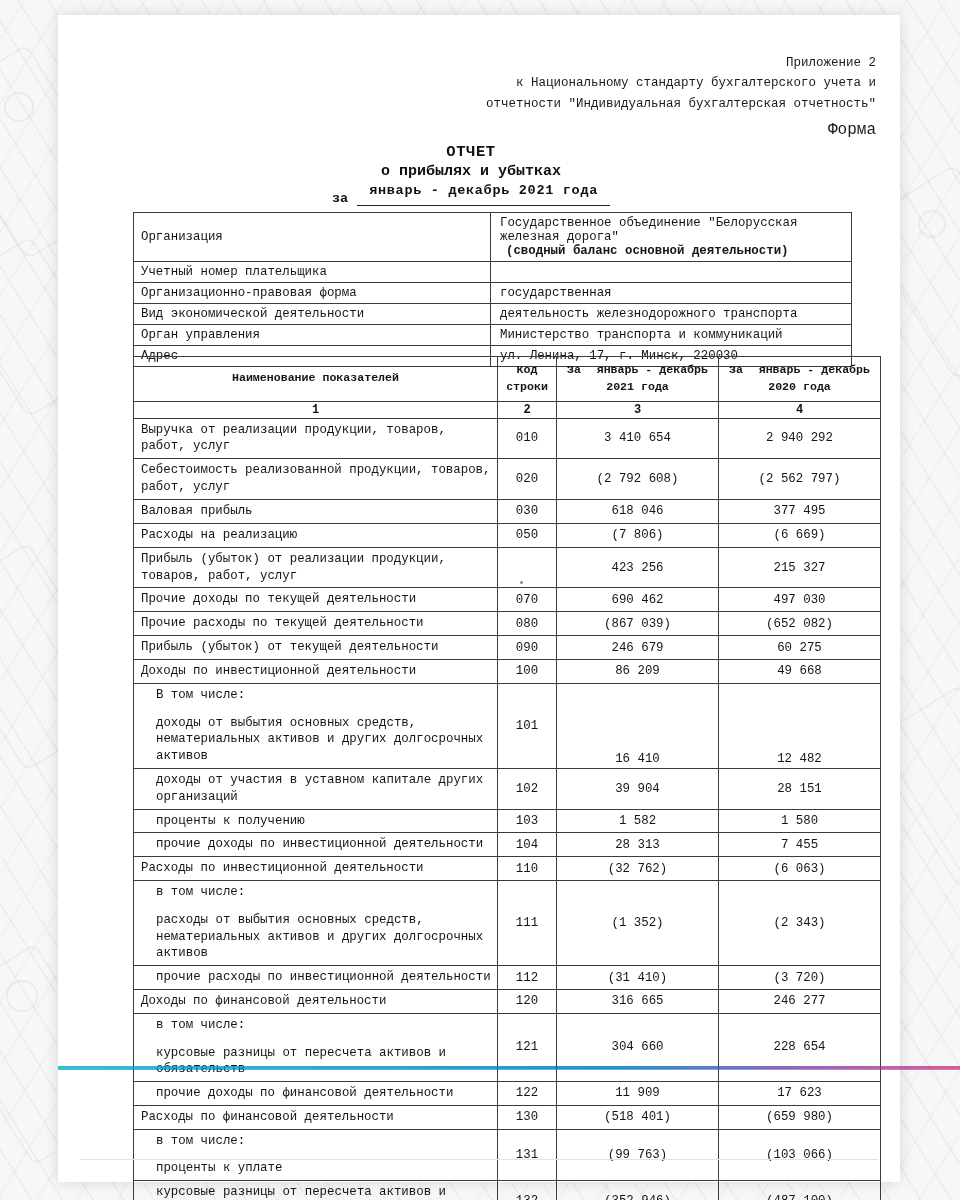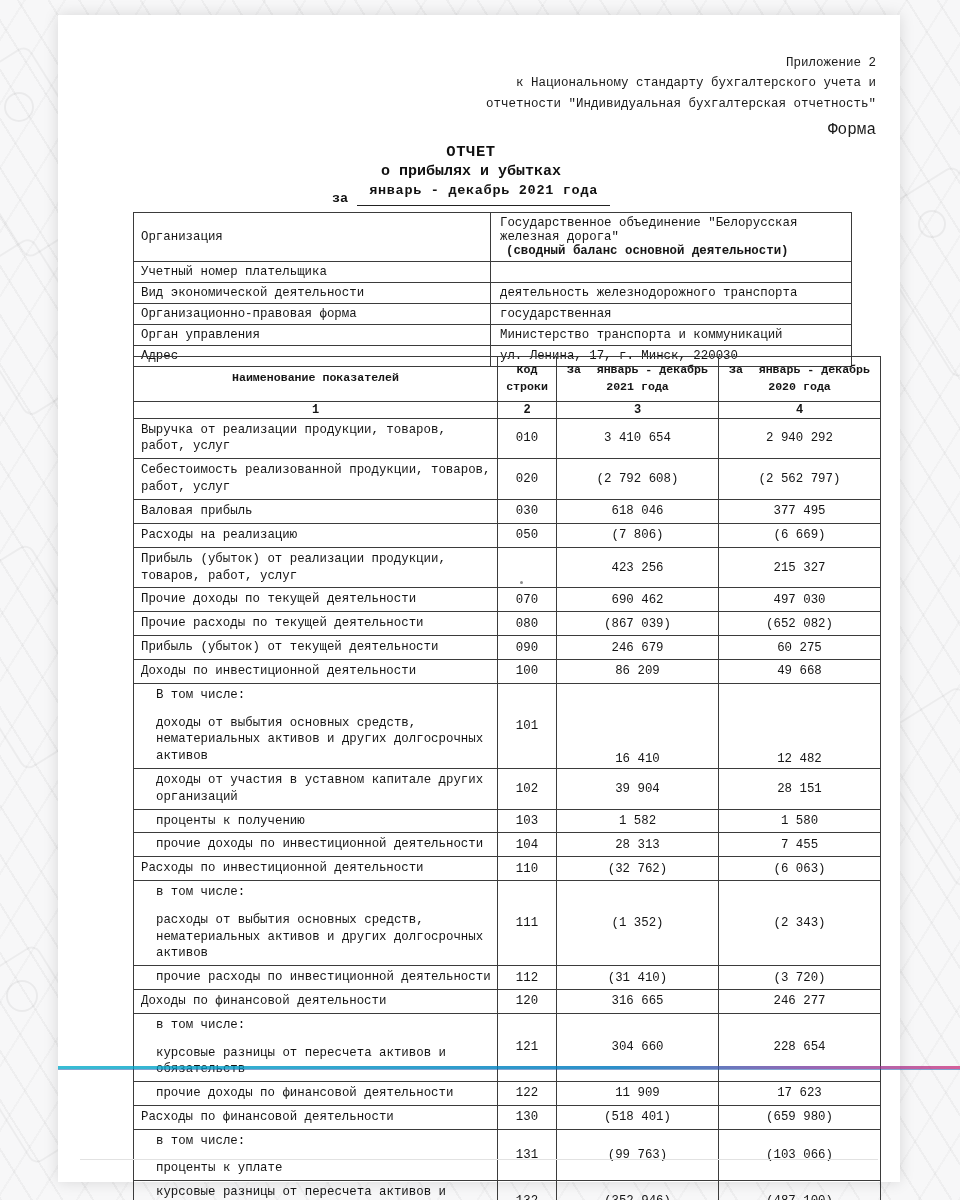--- a/index.html
+++ b/index.html
@@ -253,26 +253,26 @@
               <td class="info-value">
                 <div>Государственное объединение "Белорусская железная дорога"</div>
                 <div class="org-line2">(сводный баланс основной деятельности)</div>
               </td>
             </tr>
             <tr>
               <td class="info-label">Учетный номер плательщика</td>
               <td class="info-value"></td>
             </tr>
             <tr>
+              <td class="info-label">Организационно-правовая форма</td>
+              <td class="info-value">государственная</td>
+            </tr>
+            <tr>
               <td class="info-label">Вид экономической деятельности</td>
               <td class="info-value">деятельность железнодорожного транспорта</td>
-            </tr>
-            <tr>
-              <td class="info-label">Организационно-правовая форма</td>
-              <td class="info-value">государственная</td>
             </tr>
             <tr>
               <td class="info-label">Орган управления</td>
               <td class="info-value">Министерство транспорта и коммуникаций</td>
             </tr>
             <tr>
               <td class="info-label">Адрес</td>
               <td class="info-value">ул. Ленина, 17, г. Минск, 220030</td>
             </tr>
           </tbody>

